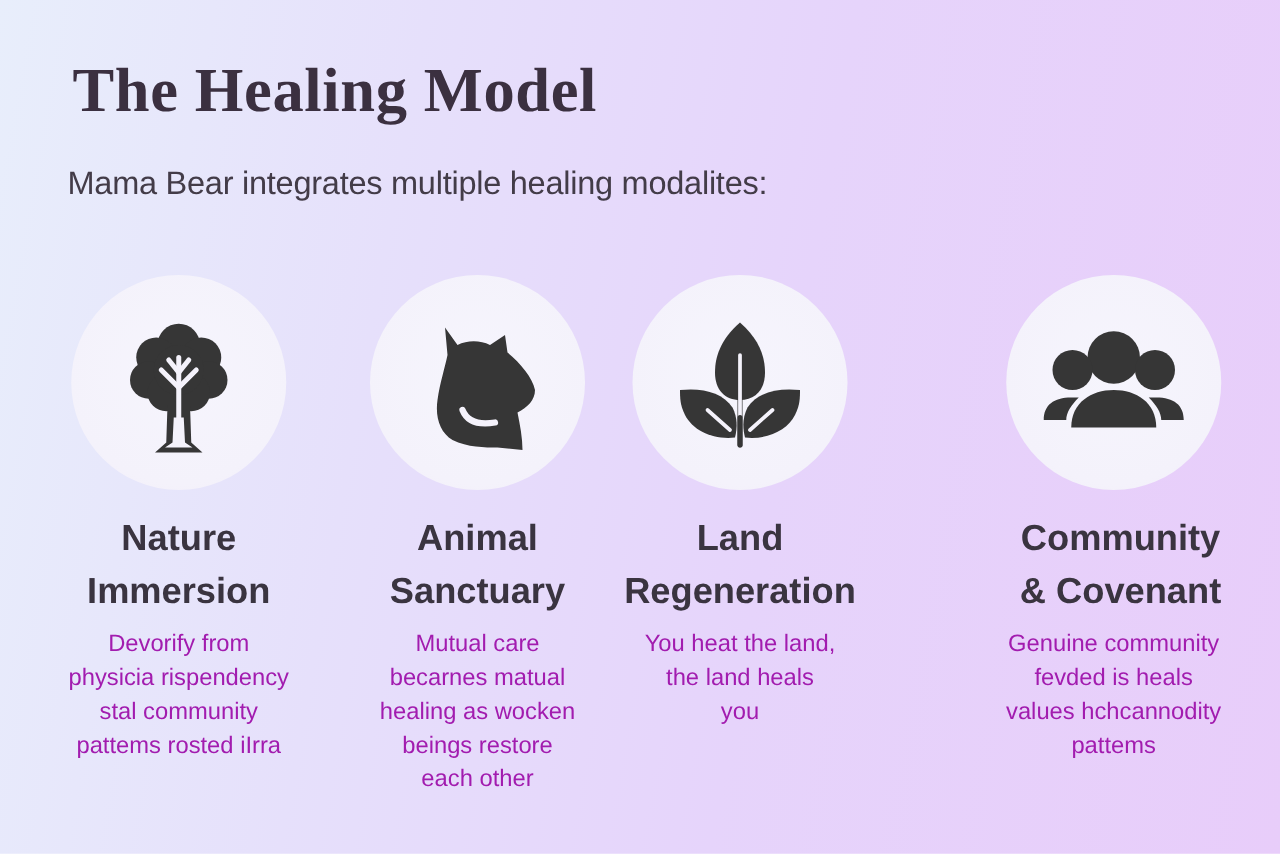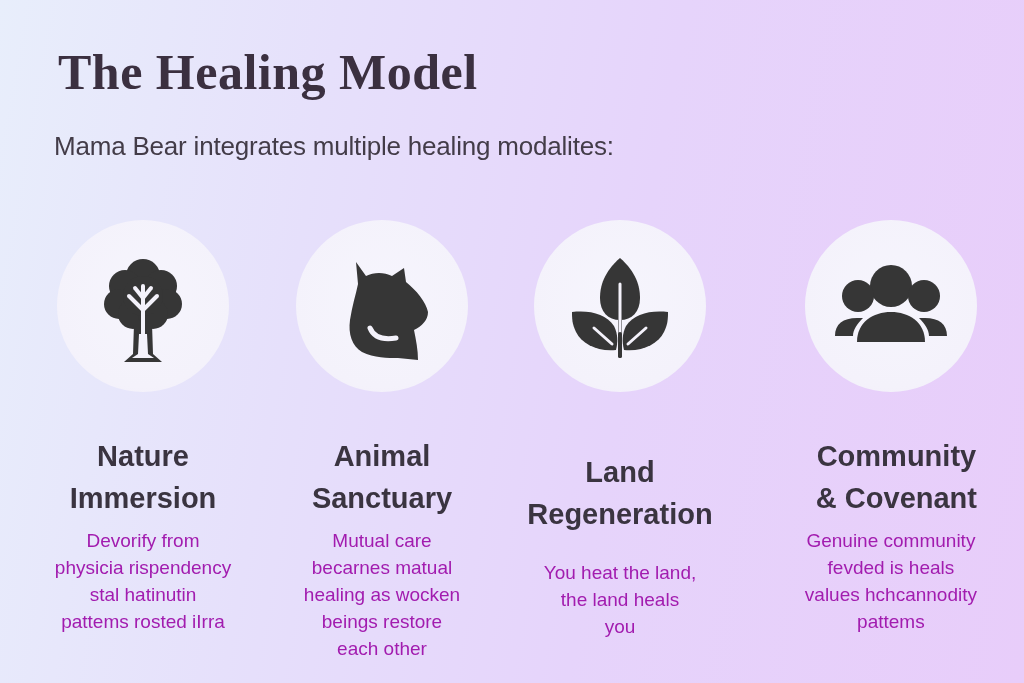--- a/index.html
+++ b/index.html
@@ -24,21 +24,21 @@
       position: absolute; top: 220px; width: 238px;
       display: flex; flex-direction: column; align-items: center;
     }
     .circle {
       width: 172px; height: 172px; border-radius: 50%;
       background: radial-gradient(circle at 50% 45%, #f6f5fd 0%, #f4f2fb 70%, #f1ecf8 100%);
       display: flex; align-items: center; justify-content: center;
     }
     .circle svg { width: 120px; height: 120px; }
     .heading {
-      margin-top: 43px; text-align: center;
+      margin-top: 18px; text-align: center;
       font-weight: bold; font-size: 29px; line-height: 42px; color: #3a3440;
     }
     .desc {
       margin-top: 8px; text-align: center;
       font-size: 19px; line-height: 27px; color: #a21caf;
     }
   </style>
 </head>
 <body>
 
@@ -69,21 +69,21 @@
       <path d="M56 88 L64 88 L65 108 L71 112 L49 112 L55 108 Z" fill="#f4f2fb"></path>
     </svg>
   </div>
   <div class="heading">
     <div>Nature</div>
     <div>Immersion</div>
   </div>
   <div class="desc">
     <div>Devorify from</div>
     <div>physicia rispendency</div>
-    <div>stal  hatinutin</div>
+    <div>stal  community</div>
     <div>pattems rosted  iIrra</div>
   </div>
 </div>
 
 <div class="card" style="left:263px;">
   <div class="circle">
     <svg viewBox="0 0 120 120">
       <path fill="#363636" d="M34 16 L44 30 C52 26 62 26 70 30 L82 22 L84 36 C94 44 104 56 106 66 C106 74 100 80 92 84 C94 94 96 104 96 114 L76 112 C66 112 52 112 40 106 C30 100 26 88 28 74 C30 60 34 48 36 38 Z"></path>
       <path d="M48 82 C52 92 62 94 74 92" stroke="#f4f2fb" stroke-width="5" fill="none" stroke-linecap="round"></path>
     </svg>
@@ -94,21 +94,21 @@
   </div>
   <div class="desc">
     <div>Mutual care</div>
     <div>becarnes matual</div>
     <div>healing as wocken</div>
     <div>beings restore</div>
     <div>each other</div>
   </div>
 </div>
 
-<div class="card" style="left:501px;gap:16px;">
+<div class="card" style="left:473px;">
   <div class="circle">
     <svg viewBox="0 0 120 120">
       <g fill="#363636">
         <path d="M60 12 C76 26 80 40 80 52 C80 66 72 74 60 74 C48 74 40 66 40 52 C40 40 44 26 60 12 Z"></path>
         <path d="M12 66 C30 64 46 68 54 80 C58 88 58 96 56 104 C38 106 22 98 16 86 C12 78 12 72 12 66 Z"></path>
         <path d="M108 66 C90 64 74 68 66 80 C62 88 62 96 64 104 C82 106 98 98 104 86 C108 78 108 72 108 66 Z"></path>
         <rect x="58" y="60" width="4" height="52" rx="2"></rect>
       </g>
       <g stroke="#f4f2fb" stroke-width="3" stroke-linecap="round">
         <line x1="60" y1="38" x2="60" y2="88"></line>

